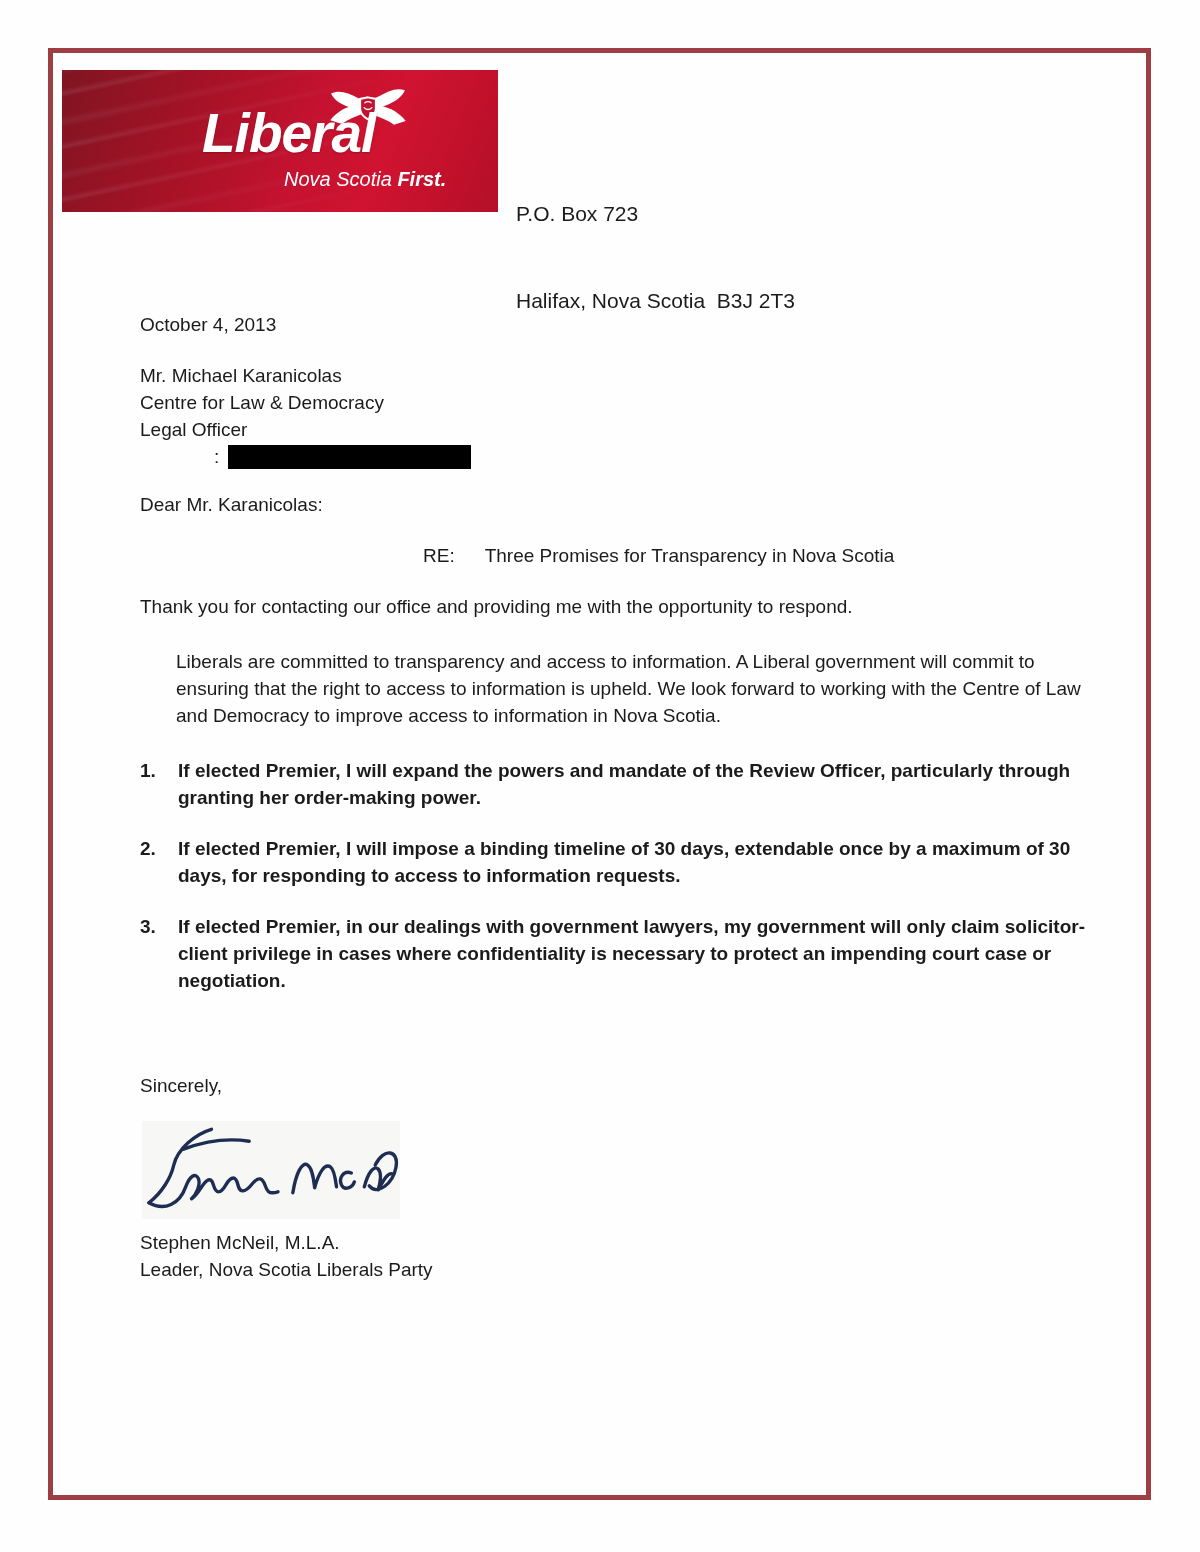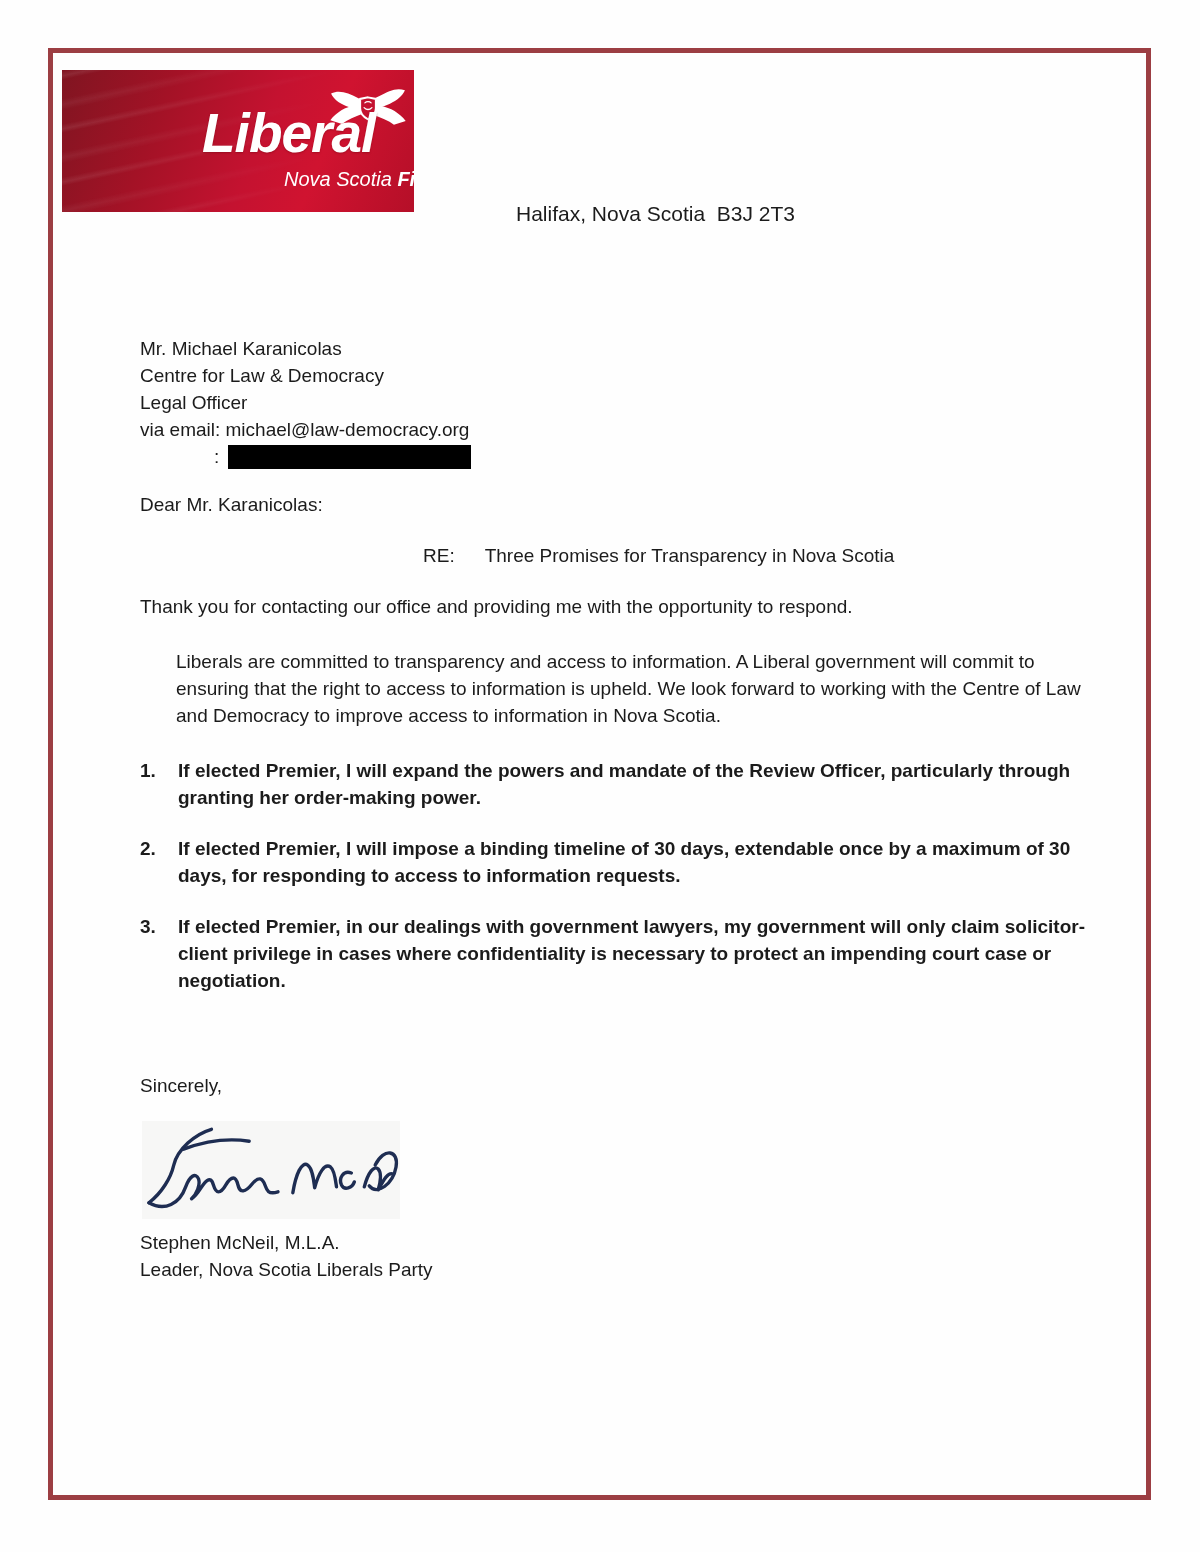--- a/index.html
+++ b/index.html
@@ -24,21 +24,21 @@
     border: 5px solid #9c3e43;
     box-sizing: border-box;
     pointer-events: none;
   }
 
   
   .logo {
     position: absolute;
     left: 62px;
     top: 70px;
-    width: 352px;
+    width: 436px;
     height: 142px;
     background: linear-gradient(112deg, #801521 0%, #a31226 28%, #c41230 55%, #d01330 72%, #b50f28 100%);
     overflow: hidden;
   }
   .logo::before {
     content: "";
     position: absolute;
     inset: -20px;
     background: repeating-linear-gradient(-12deg,
       rgba(255,255,255,0.00) 0px,  rgba(255,255,255,0.00) 18px,
@@ -153,30 +153,31 @@
       <path d="M97,8 C78,1 62,22 34,27 C21,29 10,36 2,46 L17,51 C30,40 58,34 78,25 C87,21 94,15 97,8 Z" fill="#ffffff"></path>
 
       <path d="M50,17 L60,19 L60,31 C60,38 56,42 50,45 C44,42 40,38 40,31 L40,19 Z" fill="#c41230" stroke="#ffffff" stroke-width="2.5"></path>
       <path d="M46,24 C48,22 52,22 54,24 M45,30 C48,33 52,33 55,30" stroke="#ffffff" stroke-width="1.6" fill="none" stroke-linecap="round"></path>
     </svg>
     <div class="logo-brand">Liberal</div>
     <div class="logo-tagline"><span>Nova Scotia </span><span class="tag-bold">First.</span></div>
   </div>
 
   <div class="sender-address">
+    <div>P.O. Box 723</div>
     <div>Halifax, Nova Scotia  B3J 2T3</div>
   </div>
 
   <div class="letter">
+    <div class="date-line">October 4, 2013</div>
 
     <div class="recipient-block">
       <div>Mr. Michael Karanicolas</div>
       <div>Centre for Law &amp; Democracy</div>
       <div>Legal Officer</div>
-      <div>via email: michael@law-democracy.org</div>
       <div class="redacted-line"><span>:</span><span class="redaction-bar"></span></div>
     </div>
 
     <div class="salutation">Dear Mr. Karanicolas:</div>
 
     <div class="subject-line">
       <span class="subject-prefix">RE:</span>
       <span>Three Promises for Transparency in Nova Scotia</span>
     </div>
 

